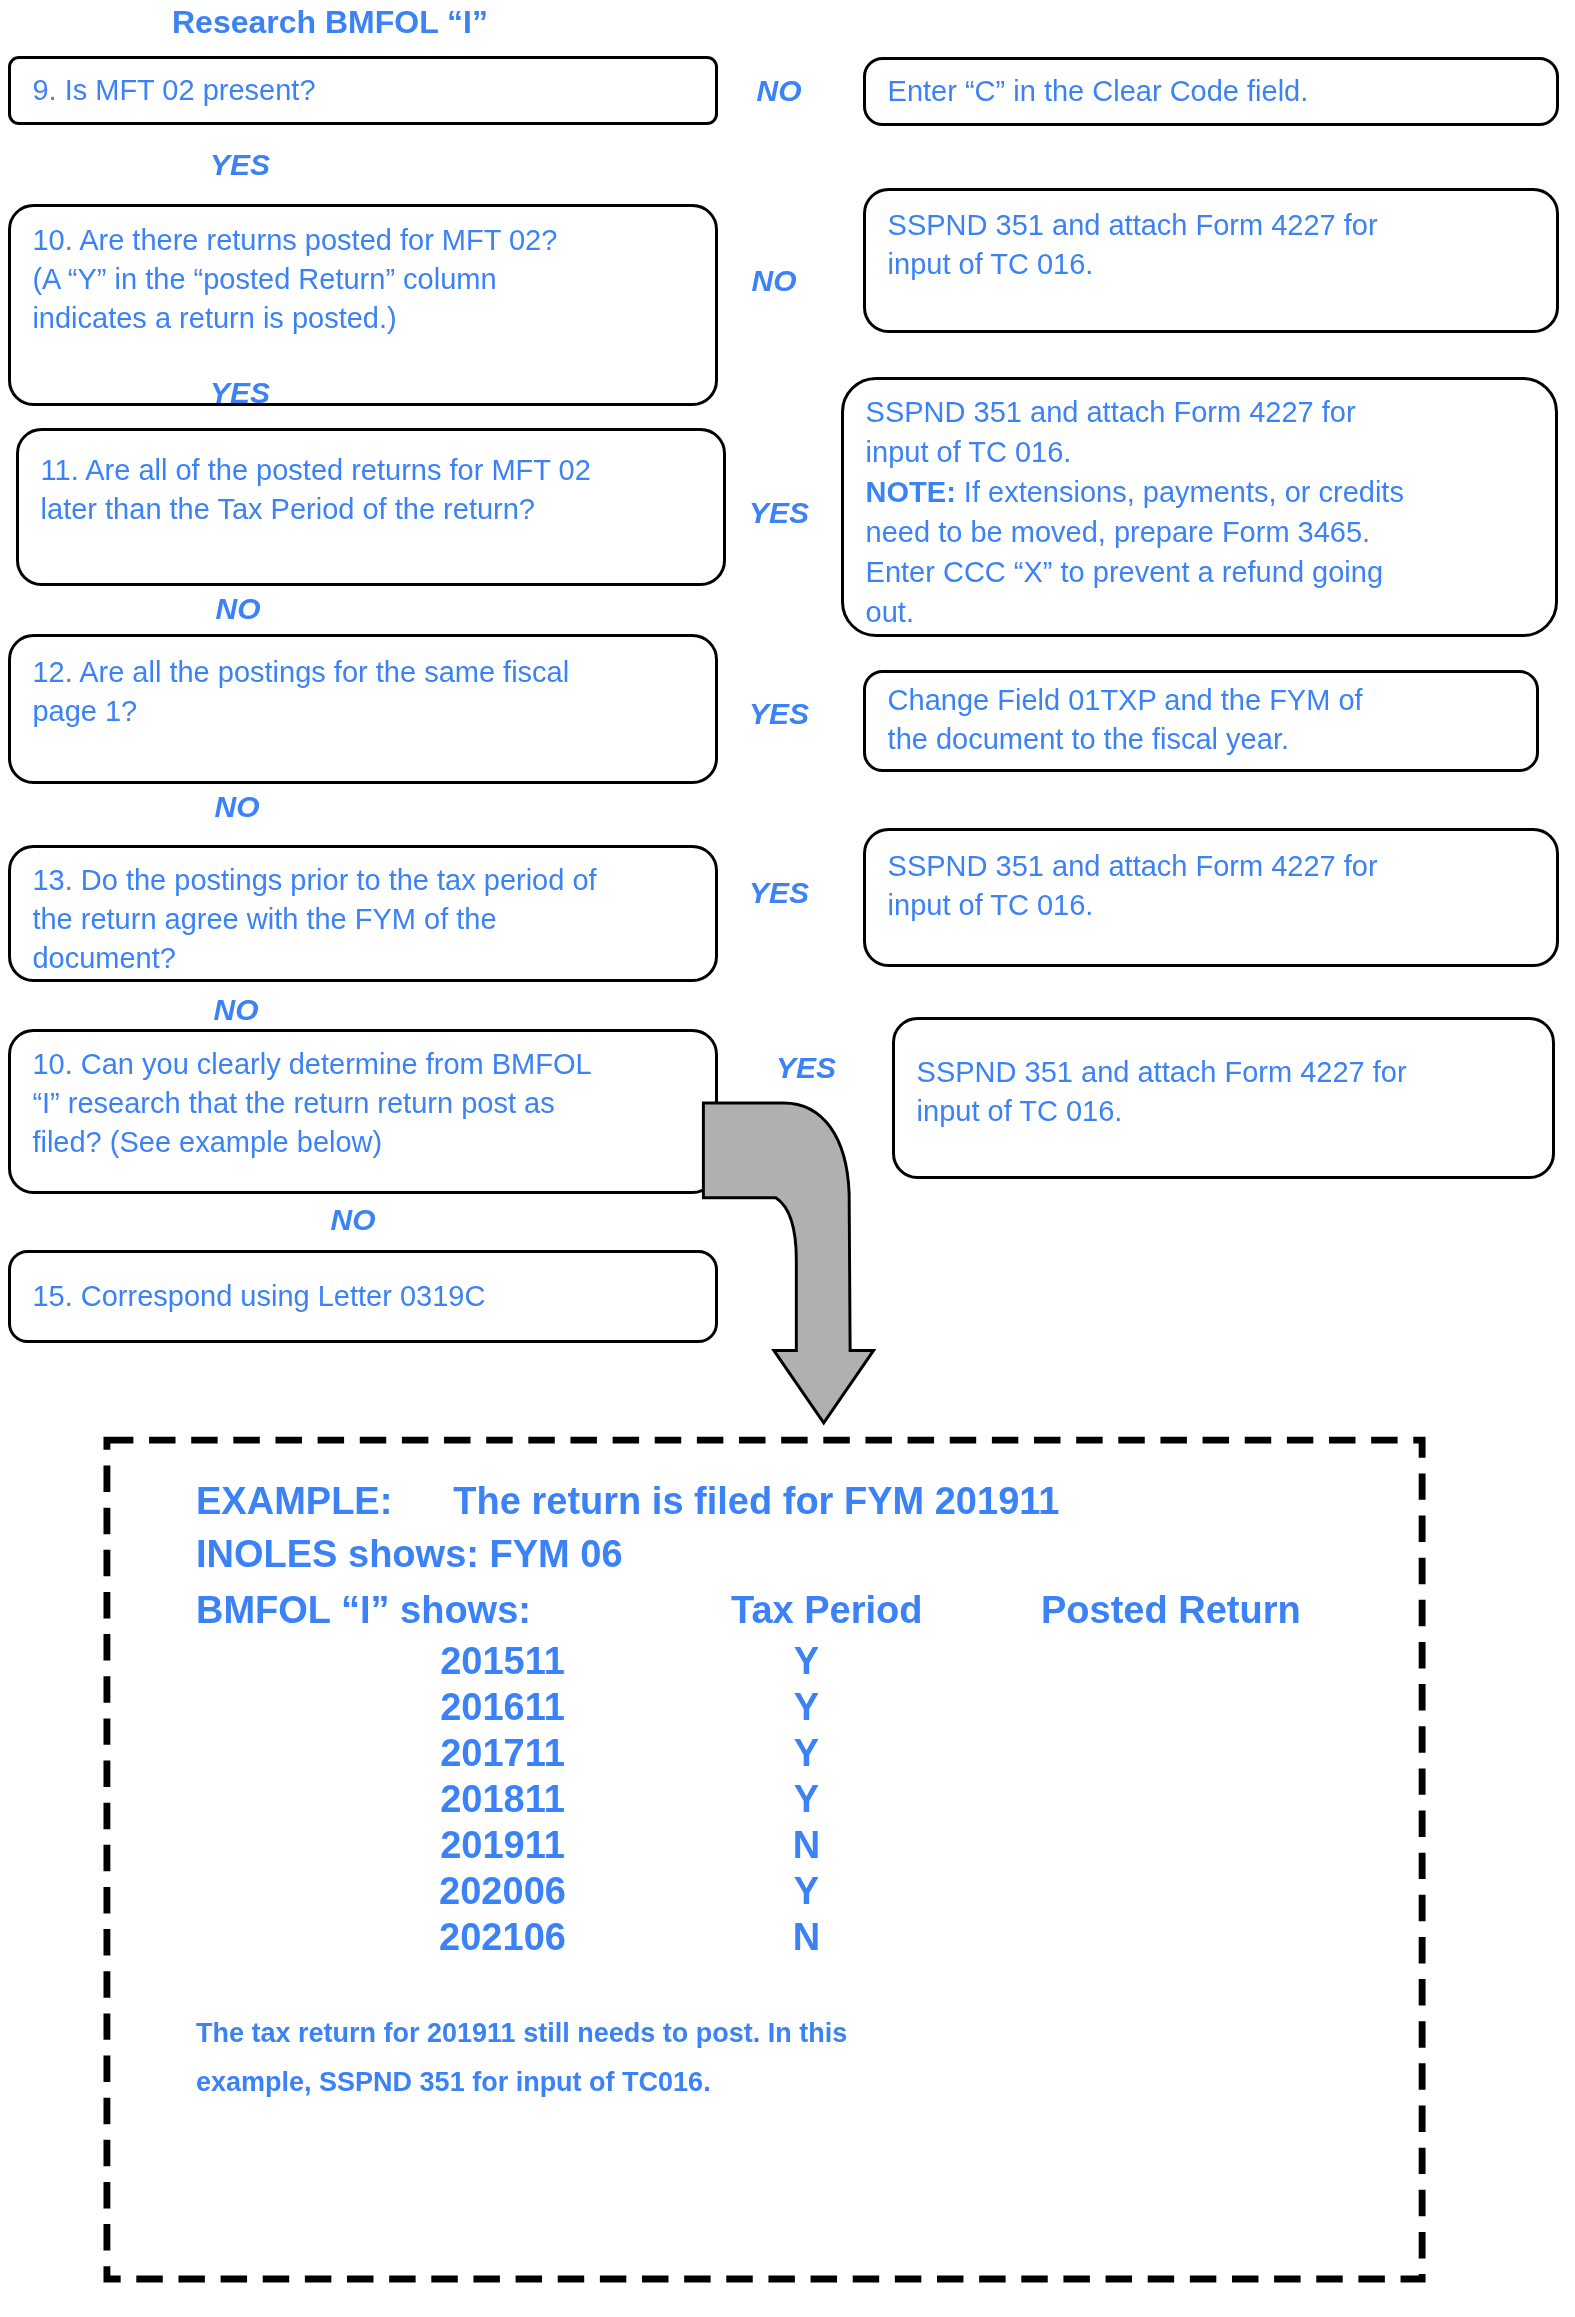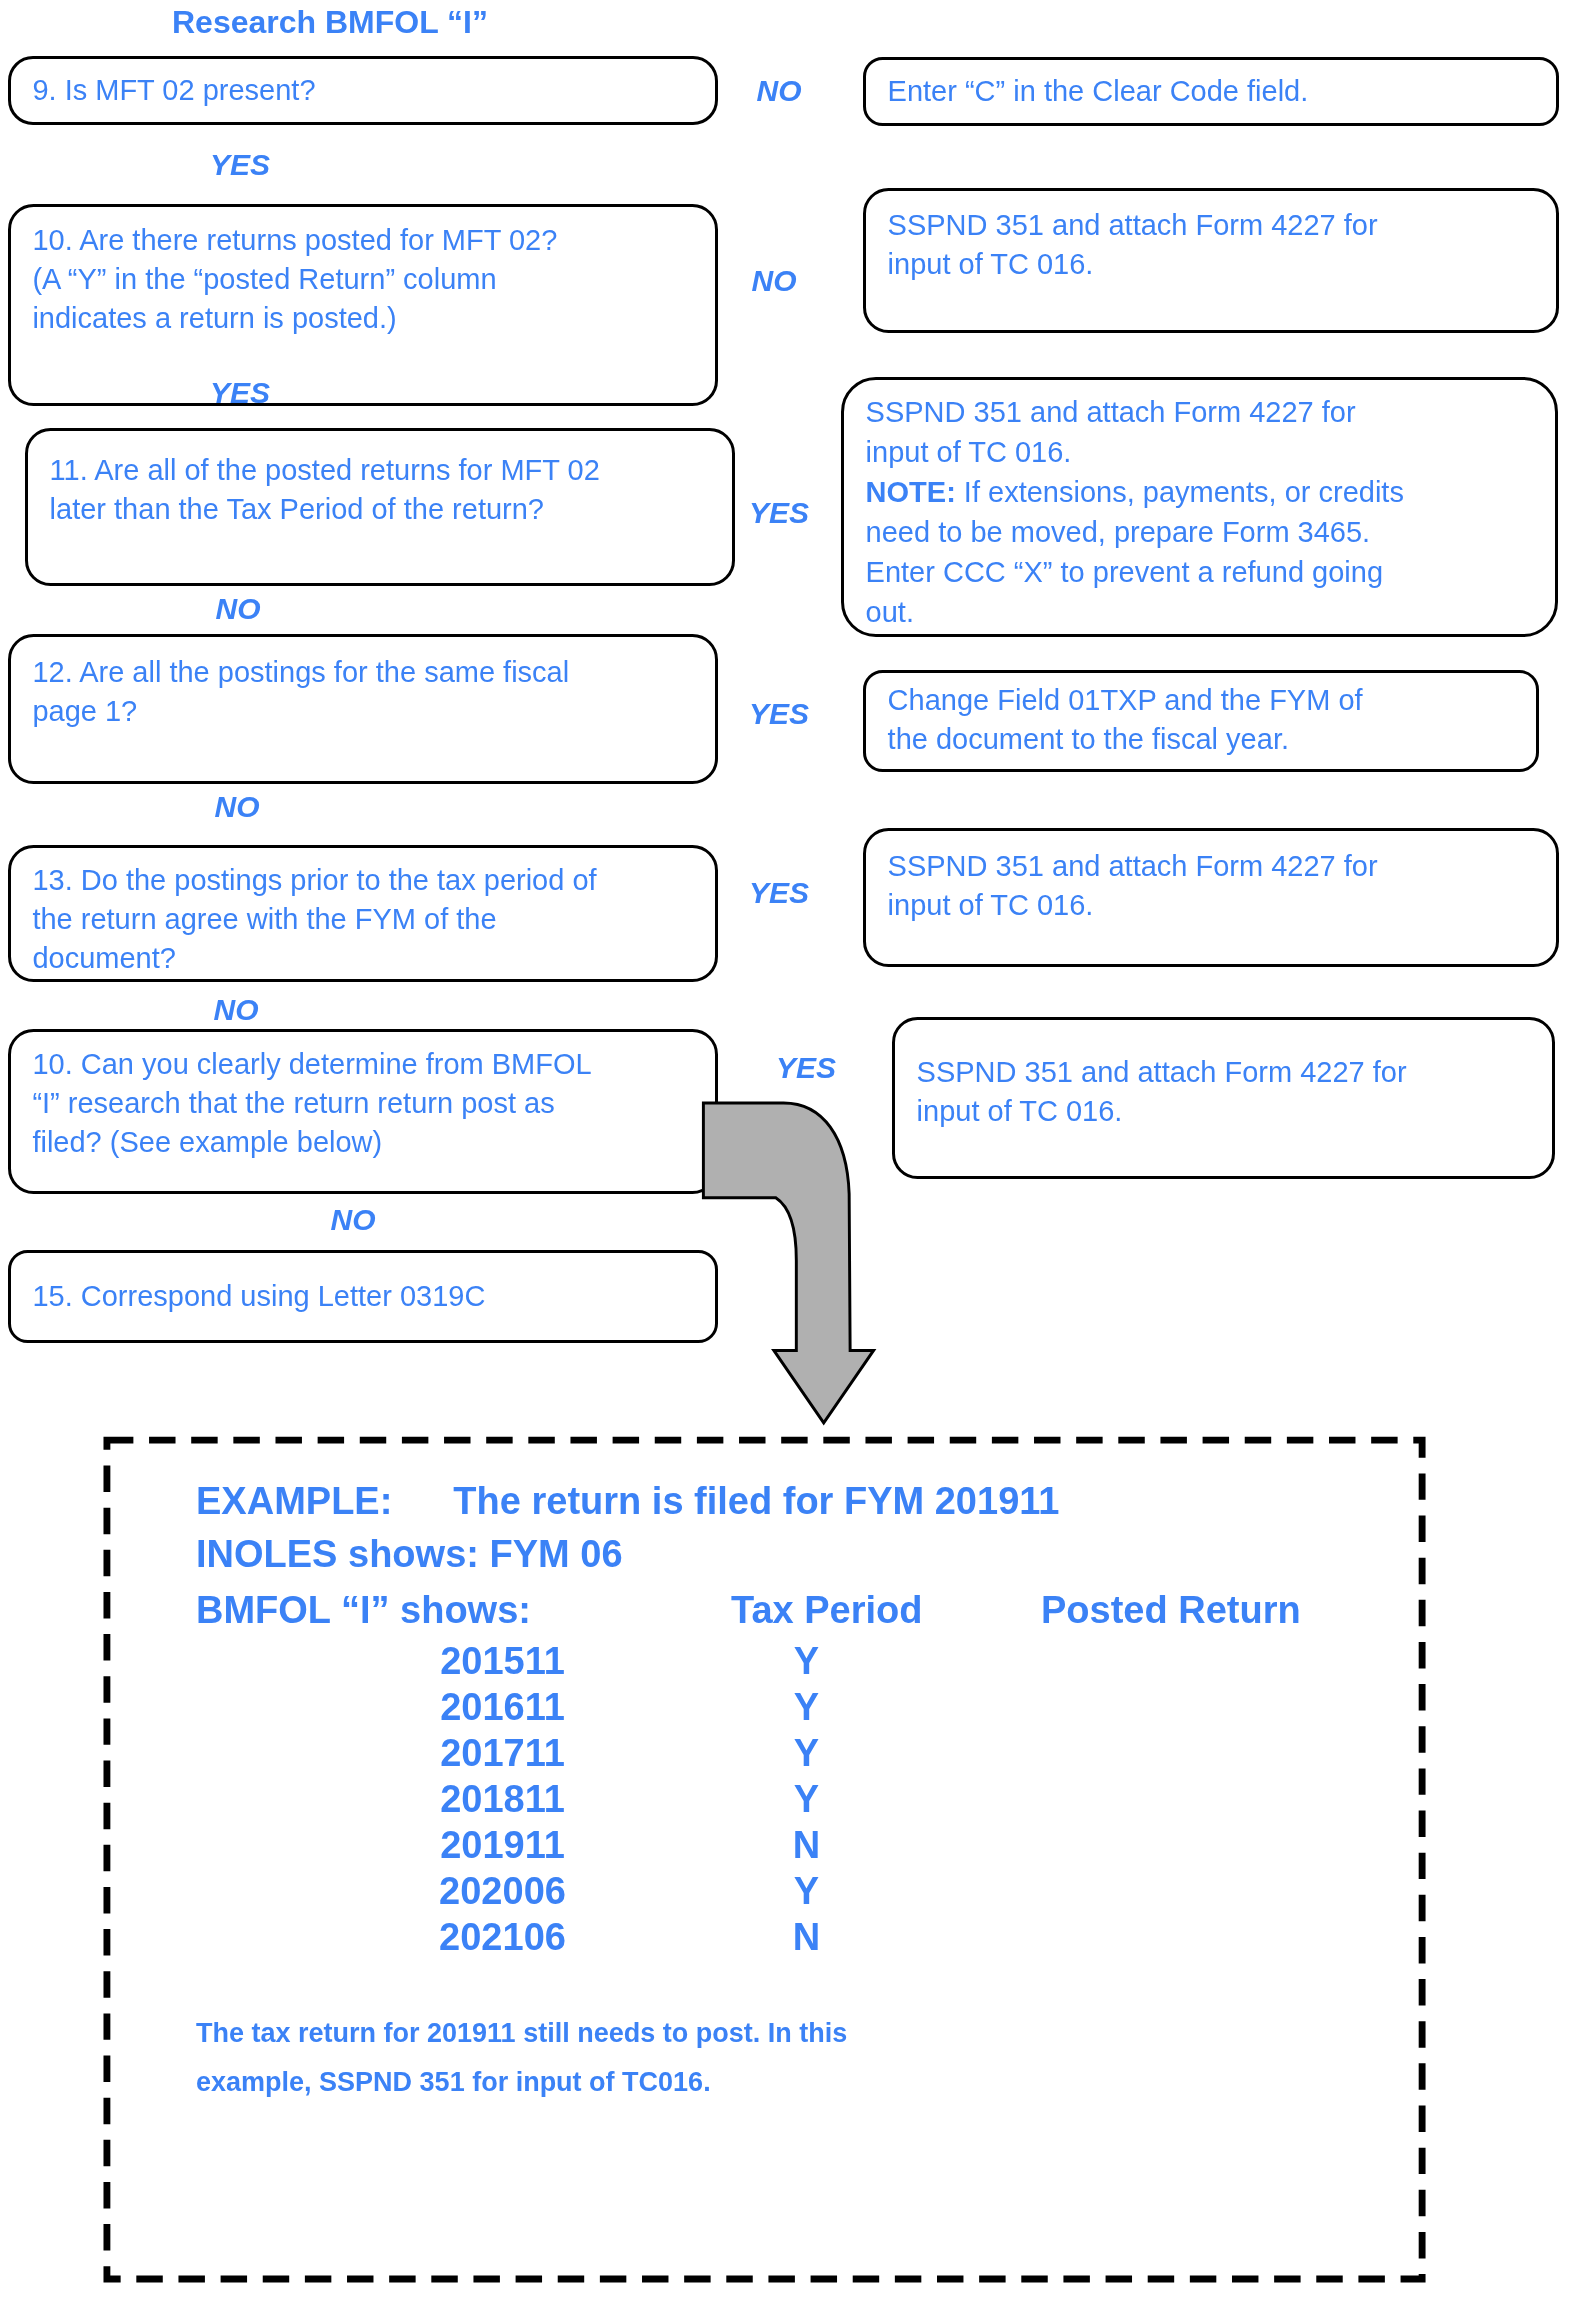--- a/index.html
+++ b/index.html
@@ -62,31 +62,31 @@
   }
   .note-b{font-weight:bold;}
 </style>
 </head>
 <body>
 
 <div class="page">
 
   <div class="title" style="left:172px;top:3.9px;">Research BMFOL “I”</div>
 
-  <div class="fbox center" style="left:7.8px;top:56px;width:710px;height:69px;border-radius:25px;">
+  <div class="fbox center" style="left:7.8px;top:56px;width:710px;height:69px;border-radius:11px;">
     <div class="line">9. Is MFT 02 present?</div>
   </div>
 
   <div class="fbox" style="left:7.8px;top:204px;width:710px;height:202px;padding-top:13.7px;">
     <div class="line">10. Are there returns posted for MFT 02?</div>
     <div class="line">(A “Y” in the “posted Return” column</div>
     <div class="line">indicates a return is posted.)</div>
   </div>
 
-  <div class="fbox" style="left:25px;top:428px;width:710px;height:158px;padding-top:19.6px;">
+  <div class="fbox" style="left:16px;top:428px;width:710px;height:158px;padding-top:19.6px;">
     <div class="line">11. Are all of the posted returns for MFT 02</div>
     <div class="line">later than the Tax Period of the return?</div>
   </div>
 
   <div class="fbox" style="left:7.8px;top:634px;width:710px;height:150px;padding-top:15.7px;">
     <div class="line">12. Are all the postings for the same fiscal</div>
     <div class="line">page 1?</div>
   </div>
 
   <div class="fbox" style="left:7.8px;top:845px;width:710px;height:137px;padding-top:12.7px;">

